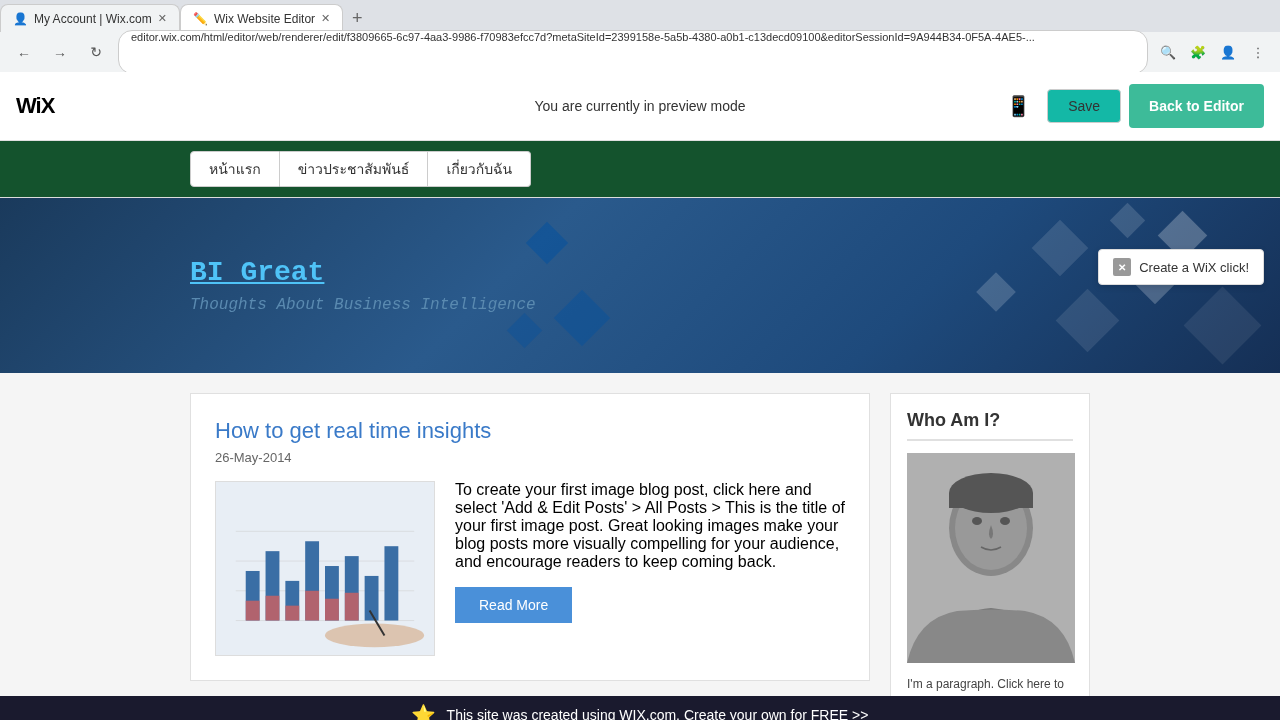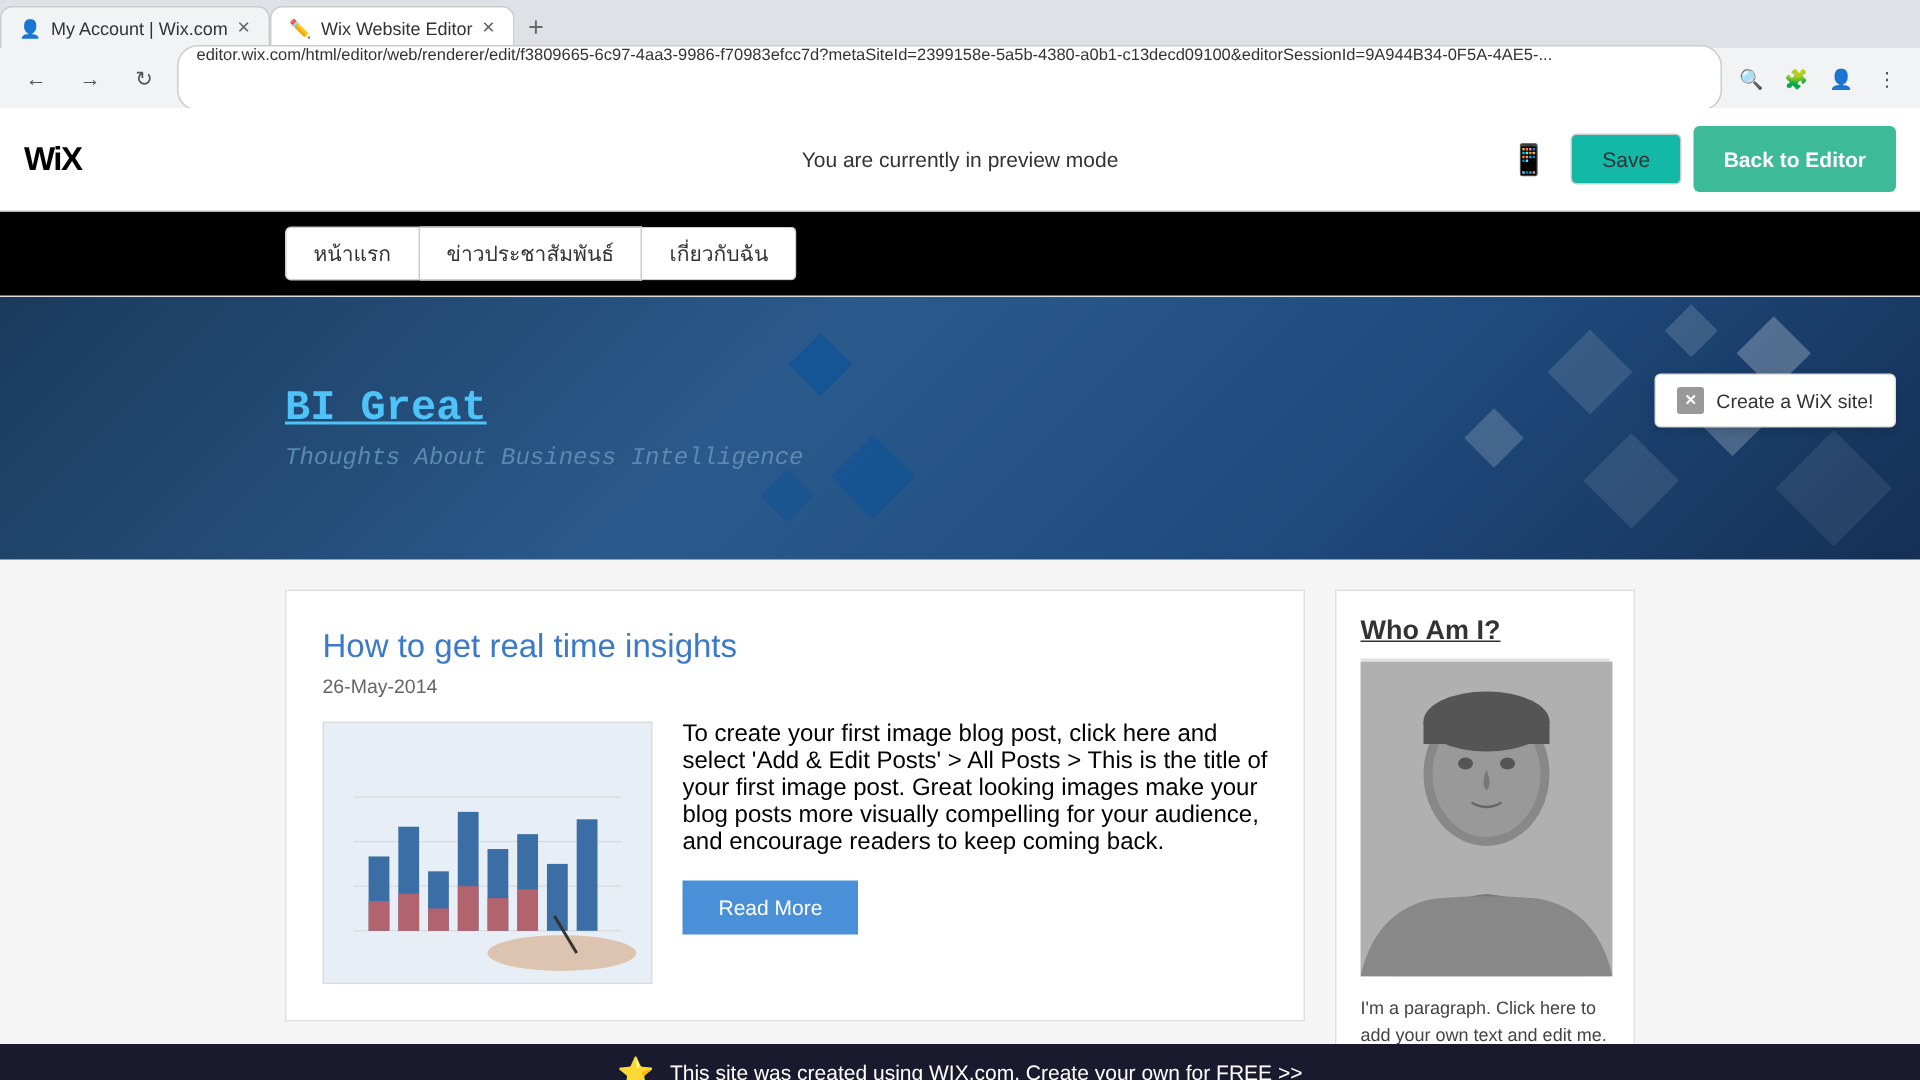--- a/index.html
+++ b/index.html
@@ -27,21 +27,21 @@
     .back-to-editor-btn { padding: 10px 20px; background: #3dbb99; border: none; border-radius: 4px; cursor: pointer; font-size: 14px; color: #fff; font-weight: bold; height: 44px; }
 
     
     .create-wix-banner { position: absolute; top: 108px; right: 16px; background: #fff; border: 1px solid #ddd; border-radius: 4px; padding: 8px 14px; display: flex; align-items: center; gap: 8px; font-size: 13px; color: #333; z-index: 100; box-shadow: 0 2px 6px rgba(0,0,0,0.15); }
     .create-wix-x { width: 18px; height: 18px; background: #999; border-radius: 2px; display: flex; align-items: center; justify-content: center; color: #fff; font-size: 10px; font-weight: bold; cursor: pointer; flex-shrink: 0; }
 
     
     .website-content { height: calc(720px - 72px - 55px); overflow: hidden; position: relative; }
 
     
-    .site-nav { background: #000000; padding: 10px 190px; display: flex; gap: 0; border-bottom: 1px solid #ddd; }
+    .site-nav { background: #14532d; padding: 10px 190px; display: flex; gap: 0; border-bottom: 1px solid #ddd; }
     .site-nav-item { padding: 6px 18px; font-size: 14px; color: #333; cursor: pointer; border: 1px solid #ccc; background: #fff; }
     .site-nav-item:first-child { border-radius: 4px 0 0 4px; background: #fff; }
     .site-nav-item:last-child { border-radius: 0 4px 4px 0; }
     .site-nav-item + .site-nav-item { border-left: none; }
 
     
     .hero-section { background: linear-gradient(135deg, #1a3a5c 0%, #2a5a8c 40%, #1e4a7c 70%, #152f55 100%); height: 175px; position: relative; overflow: hidden; display: flex; align-items: center; padding: 20px 190px; }
     .hero-text { z-index: 2; }
     .hero-title { font-size: 28px; color: #4fc3f7; font-weight: bold; font-family: 'Courier New', monospace; text-decoration: underline; }
     .hero-subtitle { font-size: 16px; color: #5a8ab0; font-style: italic; margin-top: 8px; font-family: 'Courier New', monospace; }
@@ -53,21 +53,21 @@
     .blog-post { background: #fff; padding: 24px; margin-bottom: 16px; border: 1px solid #e0e0e0; }
     .blog-post-title { font-size: 22px; color: #3a7ac8; font-weight: normal; margin-bottom: 6px; }
     .blog-post-date { font-size: 13px; color: #666; margin-bottom: 16px; }
     .blog-post-body { display: flex; gap: 20px; }
     .blog-post-image { width: 220px; height: 175px; background: linear-gradient(135deg, #e8eef5, #c8d8e8); border: 1px solid #ddd; flex-shrink: 0; display: flex; align-items: center; justify-content: center; overflow: hidden; position: relative; }
     .read-more-btn { display: inline-block; margin-top: 16px; padding: 10px 24px; background: #4a90d9; color: #fff; border: none; cursor: pointer; font-size: 14px; }
 
     
     .sidebar { width: 200px; flex-shrink: 0; }
     .sidebar-widget { background: #fff; border: 1px solid #e0e0e0; padding: 16px; }
-    .sidebar-title { font-size: 18px; color: #333; font-weight: bold; border-bottom: 2px solid #e0e0e0; padding-bottom: 8px; text-decoration: underline; }
+    .sidebar-title { font-size: 18px; color: #333; font-weight: bold; margin-bottom: 12px; border-bottom: 2px solid #e0e0e0; padding-bottom: 8px; }
     .sidebar-avatar { width: 168px; height: 210px; background: #c8c8c8; display: flex; align-items: center; justify-content: center; overflow: hidden; margin-bottom: 12px; }
     .sidebar-avatar svg { width: 100%; height: 100%; }
     .sidebar-text { font-size: 12px; color: #444; line-height: 1.5; }
 
     
     .bottom-banner { position: absolute; bottom: 0; left: 0; right: 0; background: #1a1a2e; height: 38px; display: flex; align-items: center; justify-content: center; gap: 10px; z-index: 50; }
     .bottom-banner-icon { font-size: 20px; }
     .bottom-banner-text { font-size: 14px; color: #fff; }
   </style>
 </head>
@@ -108,21 +108,21 @@
   <span class="preview-text">You are currently in preview mode</span>
   <div class="mobile-icon">📱</div>
   <button class="save-btn">Save</button>
   <button class="back-to-editor-btn">Back to Editor</button>
 </div>
 
 <div class="website-content" style="position:relative;">
 
   <div class="create-wix-banner">
     <div class="create-wix-x">✕</div>
-    <span>Create a WiX site!</span>
+    <span>Create a WiX click!</span>
   </div>
 
   <div class="site-nav">
     <div class="site-nav-item">หน้าแรก</div>
     <div class="site-nav-item">ข่าวประชาสัมพันธ์</div>
     <div class="site-nav-item">เกี่ยวกับฉัน</div>
   </div>
 
   <div class="hero-section">
     <div class="hero-text">

